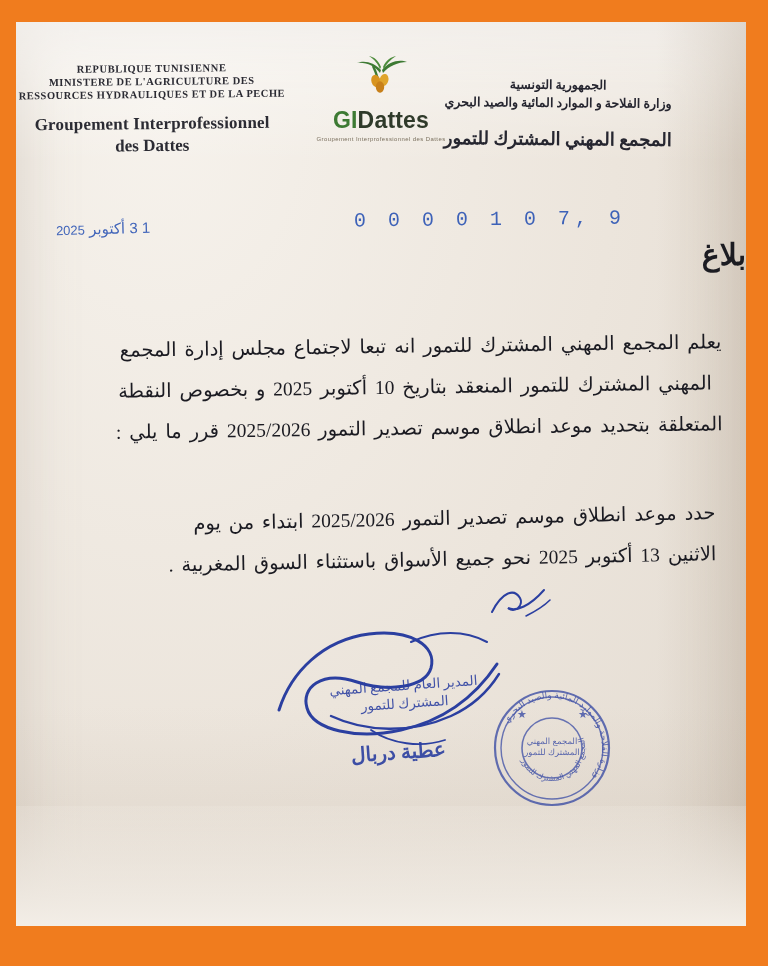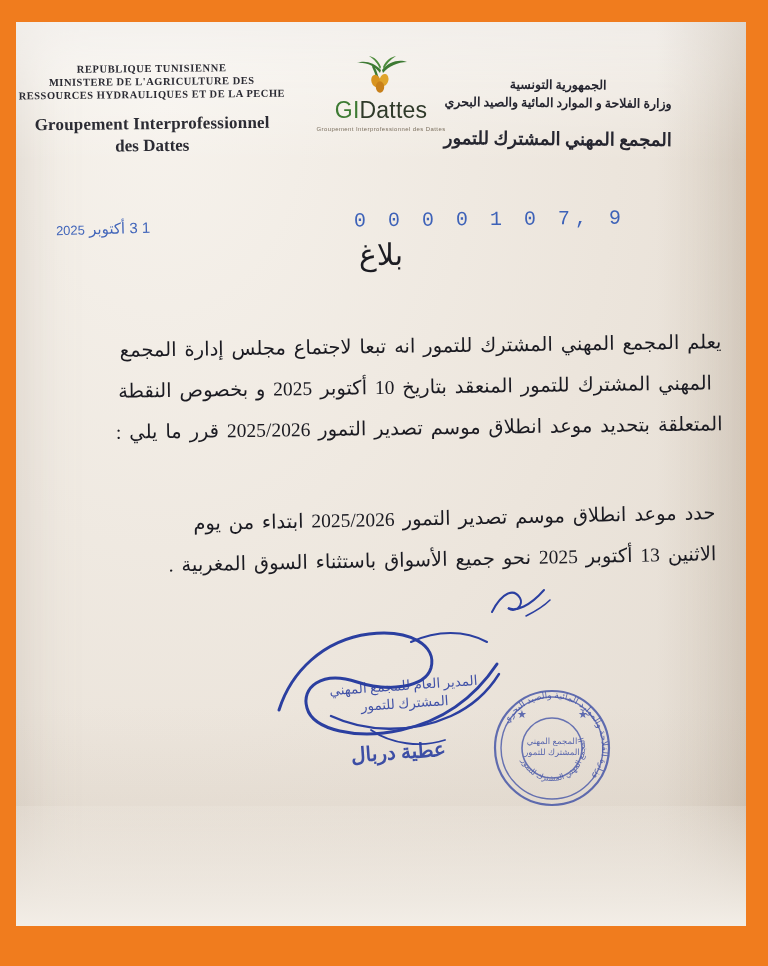--- a/index.html
+++ b/index.html
@@ -106,24 +106,24 @@
     text-align: center;
   }
   .logo-mark {
     width: 62px;
     height: 40px;
     margin: 0 auto;
   }
   .logo-word {
     font-family: "Liberation Sans", sans-serif;
     font-size: 23px;
-    font-weight: 400;
+    font-weight: 700;
     color: #2f3a2a;
     letter-spacing: 0.2px;
-    margin-top: 1px;
+    margin-top: 11px;
   }
   .logo-word .g { color: #3d7a33; }
   .logo-sub {
     font-family: "Liberation Sans", sans-serif;
     font-size: 6px;
     color: #7a6f5e;
     letter-spacing: 0.4px;
     margin-top: 2px;
     transform: scaleY(0.9);
   }
@@ -171,24 +171,24 @@
     opacity: 0.9;
     letter-spacing: 1px;
   }
   .datestamp .yr { font-size: 13px; }
 
   
   .doc-title {
     position: absolute;
     left: 0; right: 0;
     top: 215px;
-    text-align: center;
+    text-align: right;
     direction: rtl;
     font-size: 30px;
-    font-weight: 400;
+    font-weight: 700;
     color: #1c1c22;
     letter-spacing: 1px;
   }
 
   .para {
     position: absolute;
     direction: rtl;
     color: #1b1b22;
     font-size: 19.5px;
     line-height: 2.1;

